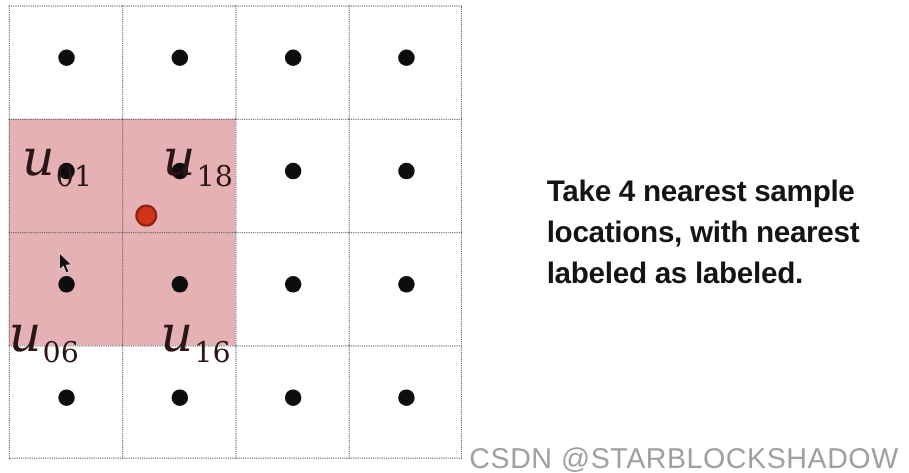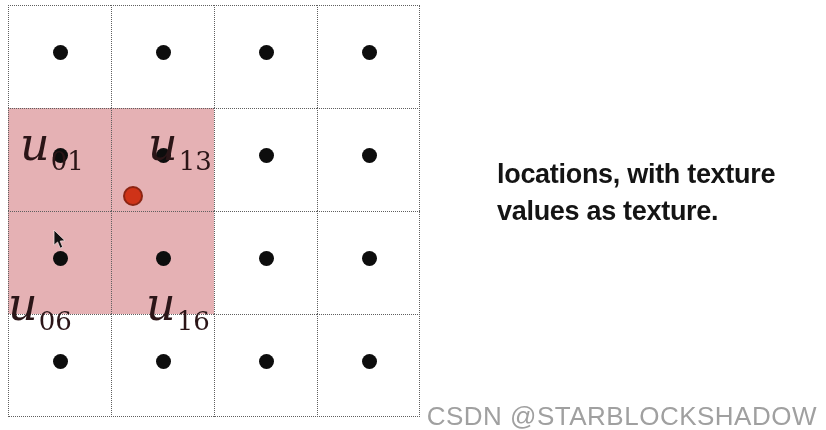--- a/index.html
+++ b/index.html
@@ -198,39 +198,40 @@
       </div>
       <div class="cell">
         <span class="texel-dot"></span>
       </div>
       <span class="texel-label label-u01">
       <span class="base">u</span>
       <span class="sub">01</span>
     </span>
     <span class="texel-label label-u11">
       <span class="base">u</span>
-      <span class="sub">13</span>
+      <span class="sub">18</span>
     </span>
     <span class="texel-label label-u00">
       <span class="base">u</span>
       <span class="sub">06</span>
     </span>
     <span class="texel-label label-u10">
       <span class="base">u</span>
       <span class="sub">16</span>
     </span>
 
     <span class="sample-point"></span>
 
     <svg class="cursor-icon" width="14" height="20" viewBox="0 0 14 20">
       <path d="M1 0 L1 15.2 L4.6 12 L7.1 18.2 L9.7 17.1 L7.2 11.1 L12 10.7 Z" fill="#111111" stroke="#f4e0e1" stroke-width="0.8"></path>
     </svg>
 
   </div>
 
   <div class="caption">
-    <div class="cap-line">locations, with texture</div>
-    <div class="cap-line">values as texture.</div>
+    <div class="cap-line">Take 4 nearest sample</div>
+    <div class="cap-line">locations, with nearest</div>
+    <div class="cap-line">labeled as labeled.</div>
   </div>
 
   <div class="watermark">CSDN @STARBLOCKSHADOW</div>
 
 </div>
 
 </body></html>

